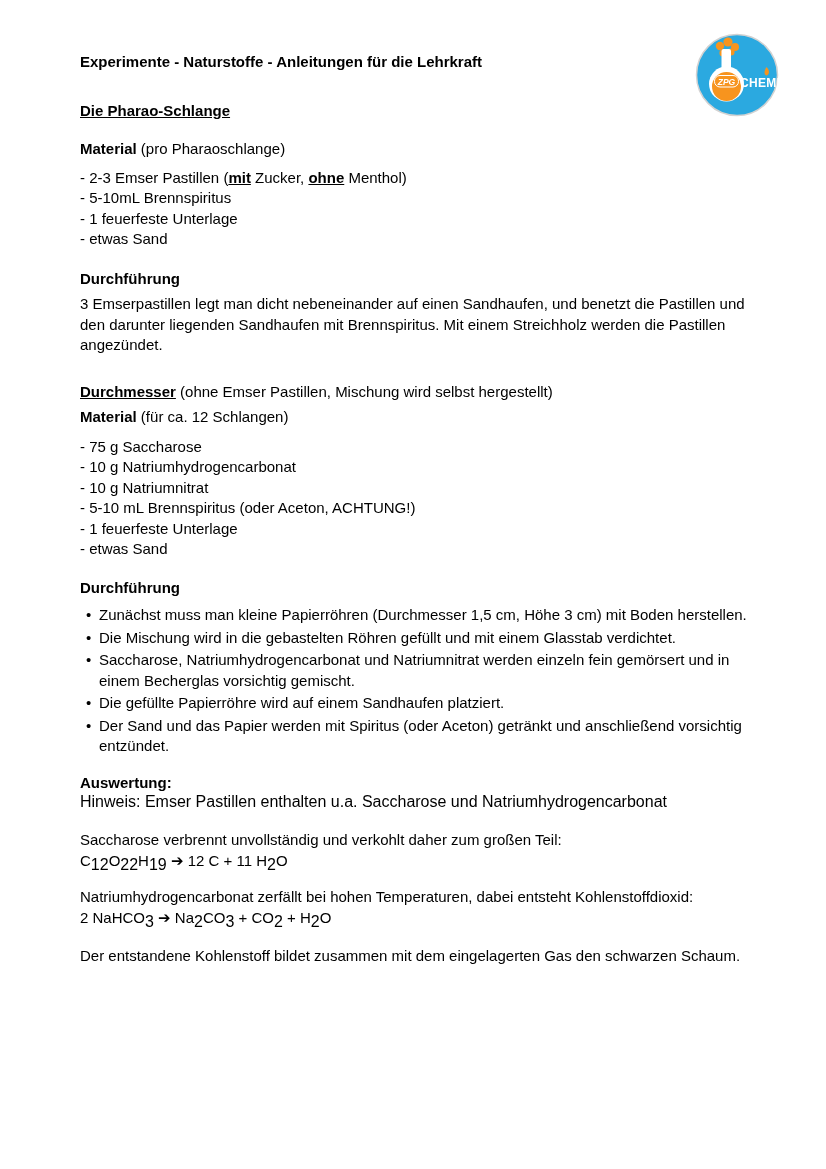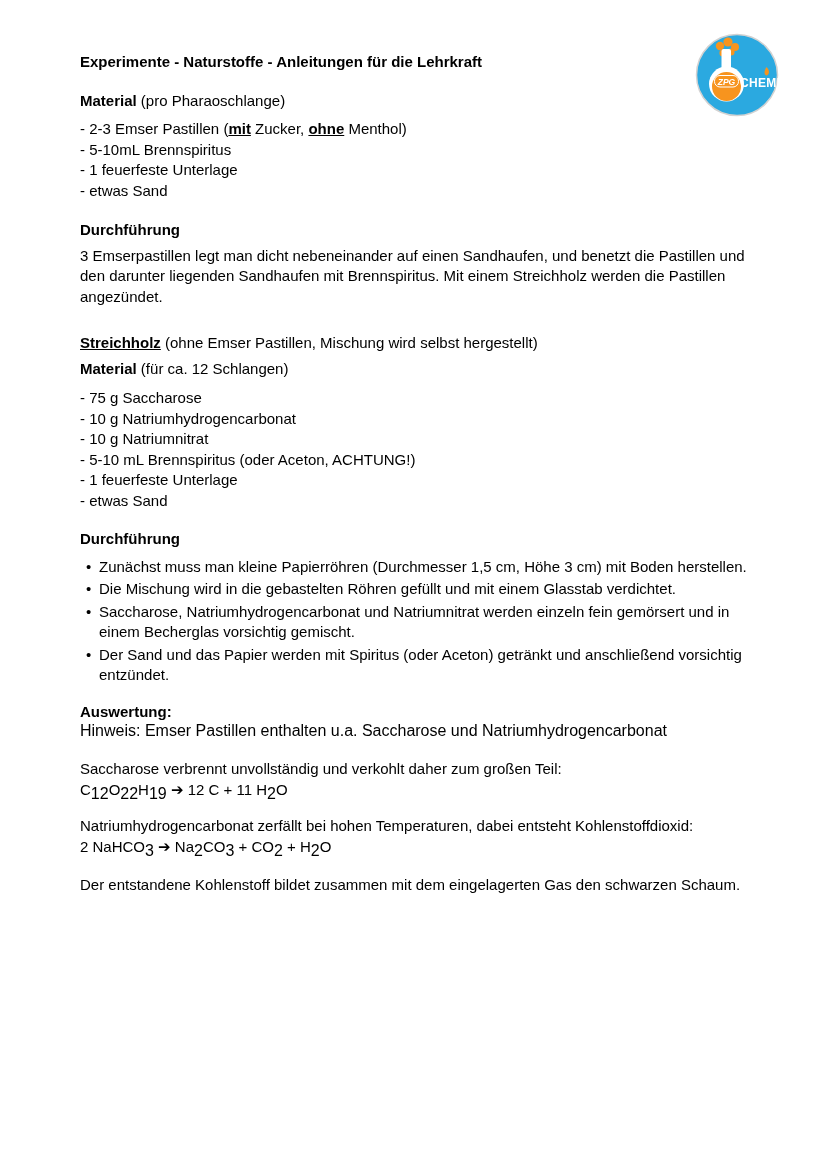--- a/index.html
+++ b/index.html
@@ -70,53 +70,55 @@
     <g>
       <rect x="19.5" y="42.5" width="24" height="11.5" rx="5.5" stroke="#ffffff" stroke-width="1" fill="#F7941E"></rect>
       <text x="31.5" y="51.5" text-anchor="middle" fill="#ffffff" font-family="Liberation Sans, DejaVu Sans, sans-serif" font-size="8.5" font-weight="bold" font-style="italic">ZPG</text>
     </g>
 
     <text x="45" y="54" fill="#ffffff" font-family="Liberation Sans, DejaVu Sans, sans-serif" font-size="12" font-weight="bold" letter-spacing="0.3">CHEMIE</text>
 
     <path d="M71.5 34 q3.5 3.5 2 7 q-1.5 2.5-3.5 0.5 q-1.5-3 1.5-7.5 Z" fill="#F7941E"></path>
   </svg>
 
+  <h2 class="doc-heading">Die Pharao-Schlange</h2>
 
 
   <p class="material-line"><span class="run-b">Material</span><span> (pro Pharaoschlange)</span></p>
 
   <div class="dash-list">
     <p><span>- 2-3 Emser Pastillen (</span><span class="run-b run-u">mit</span><span> Zucker, </span><span class="run-b run-u">ohne</span><span> Menthol)</span></p>
     <p><span>- 5-10mL Brennspiritus</span></p>
     <p><span>- 1 feuerfeste Unterlage</span></p>
     <p><span>- etwas Sand</span></p>
   </div>
 
   <h3 class="section-heading">Durchführung</h3>
   <p class="proc-text">3 Emserpastillen legt man dicht nebeneinander auf einen Sandhaufen, und benetzt die Pastillen und den darunter liegenden Sandhaufen mit Brennspiritus. Mit einem Streichholz werden die Pastillen angezündet.</p>
 
-  <p class="alternative-line"><span class="run-b run-u">Streichholz</span><span> (ohne Emser Pastillen, Mischung wird selbst hergestellt)</span></p>
+  <p class="alternative-line"><span class="run-b run-u">Durchmesser</span><span> (ohne Emser Pastillen, Mischung wird selbst hergestellt)</span></p>
 
   <p class="material-line-tight"><span class="run-b">Material</span><span> (für ca. 12 Schlangen)</span></p>
 
   <div class="dash-list dash-list-2">
     <p><span>- 75 g Saccharose</span></p>
     <p><span>- 10 g Natriumhydrogencarbonat</span></p>
     <p><span>- 10 g Natriumnitrat</span></p>
     <p><span>- 5-10 mL Brennspiritus (oder Aceton, ACHTUNG!)</span></p>
     <p><span>- 1 feuerfeste Unterlage</span></p>
     <p><span>- etwas Sand</span></p>
   </div>
 
   <h3 class="section-heading-2">Durchführung</h3>
 
   <ul class="bullets">
     <li>Zunächst muss man kleine Papierröhren (Durchmesser 1,5 cm, Höhe 3 cm) mit Boden herstellen.</li>
     <li>Die Mischung wird in die gebastelten Röhren gefüllt und mit einem Glasstab verdichtet.</li>
     <li>Saccharose, Natriumhydrogencarbonat und Natriumnitrat werden einzeln fein gemörsert und in einem Becherglas vorsichtig gemischt.</li>
+    <li>Die gefüllte Papierröhre wird auf einem Sandhaufen platziert.</li>
     <li>Der Sand und das Papier werden mit Spiritus (oder Aceton) getränkt und anschließend vorsichtig entzündet.</li>
   </ul>
 
   <h3 class="eval-heading">Auswertung:</h3>
   <p class="hint">Hinweis: Emser Pastillen enthalten u.a. Saccharose und Natriumhydrogencarbonat</p>
 
   <p class="eval-para1">Saccharose verbrennt unvollständig und verkohlt daher zum großen Teil:</p>
   <p class="equation"><span>C</span><sub>12</sub><span>O</span><sub>22</sub><span>H</span><sub>19</sub><span> ➔ 12 C + 11 H</span><sub>2</sub><span>O</span></p>
 
   <p class="eval-para2">Natriumhydrogencarbonat zerfällt bei hohen Temperaturen, dabei entsteht Kohlenstoffdioxid:</p>

